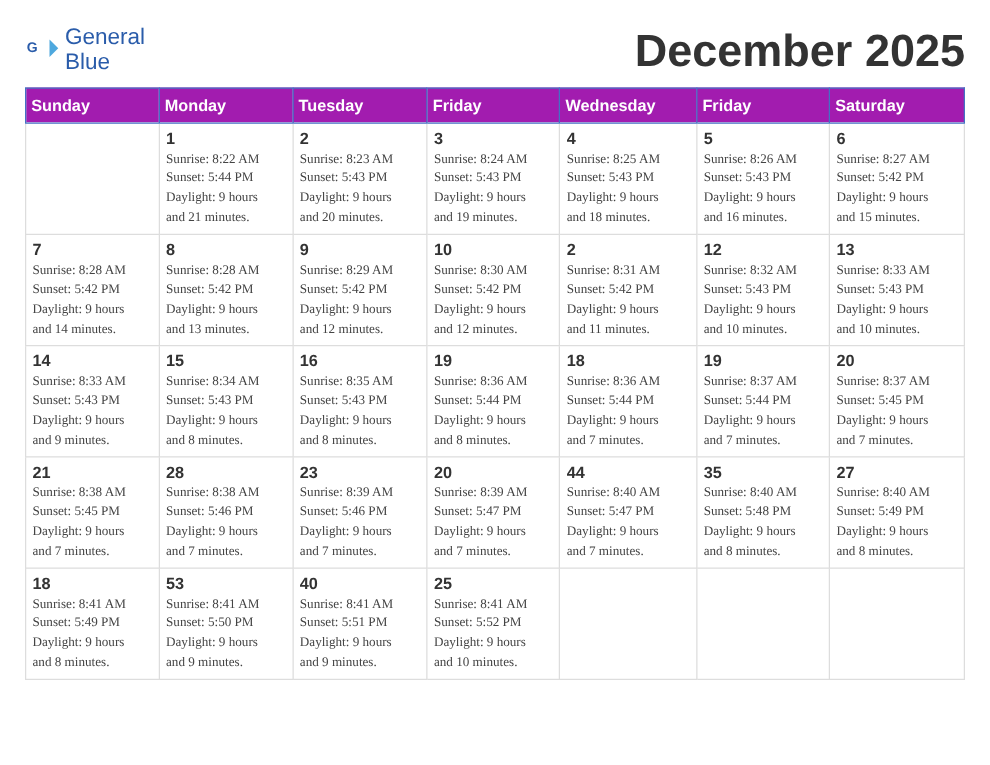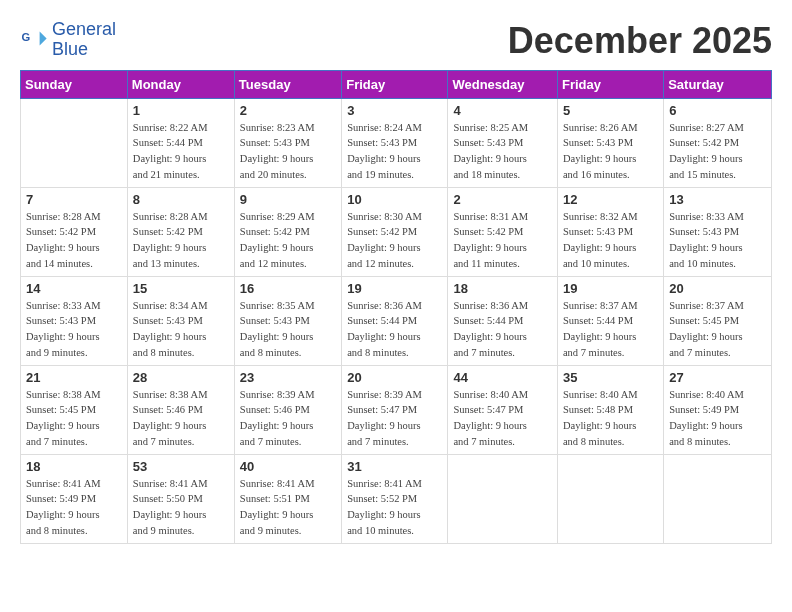--- a/index.html
+++ b/index.html
@@ -240,21 +240,21 @@
         </td>
         <td>
           <span class="day-number">53</span>
           <div class="day-info">Sunrise: 8:41 AM<br>Sunset: 5:50 PM<br>Daylight: 9 hours<br>and 9 minutes.</div>
         </td>
         <td>
           <span class="day-number">40</span>
           <div class="day-info">Sunrise: 8:41 AM<br>Sunset: 5:51 PM<br>Daylight: 9 hours<br>and 9 minutes.</div>
         </td>
         <td>
-          <span class="day-number">31</span>
+          <span class="day-number">25</span>
           <div class="day-info">Sunrise: 8:41 AM<br>Sunset: 5:52 PM<br>Daylight: 9 hours<br>and 10 minutes.</div>
         </td>
         <td class="empty-cell"></td>
         <td class="empty-cell"></td>
         <td class="empty-cell"></td>
       </tr>
     </tbody>
 </table>
 
 </body></html>

